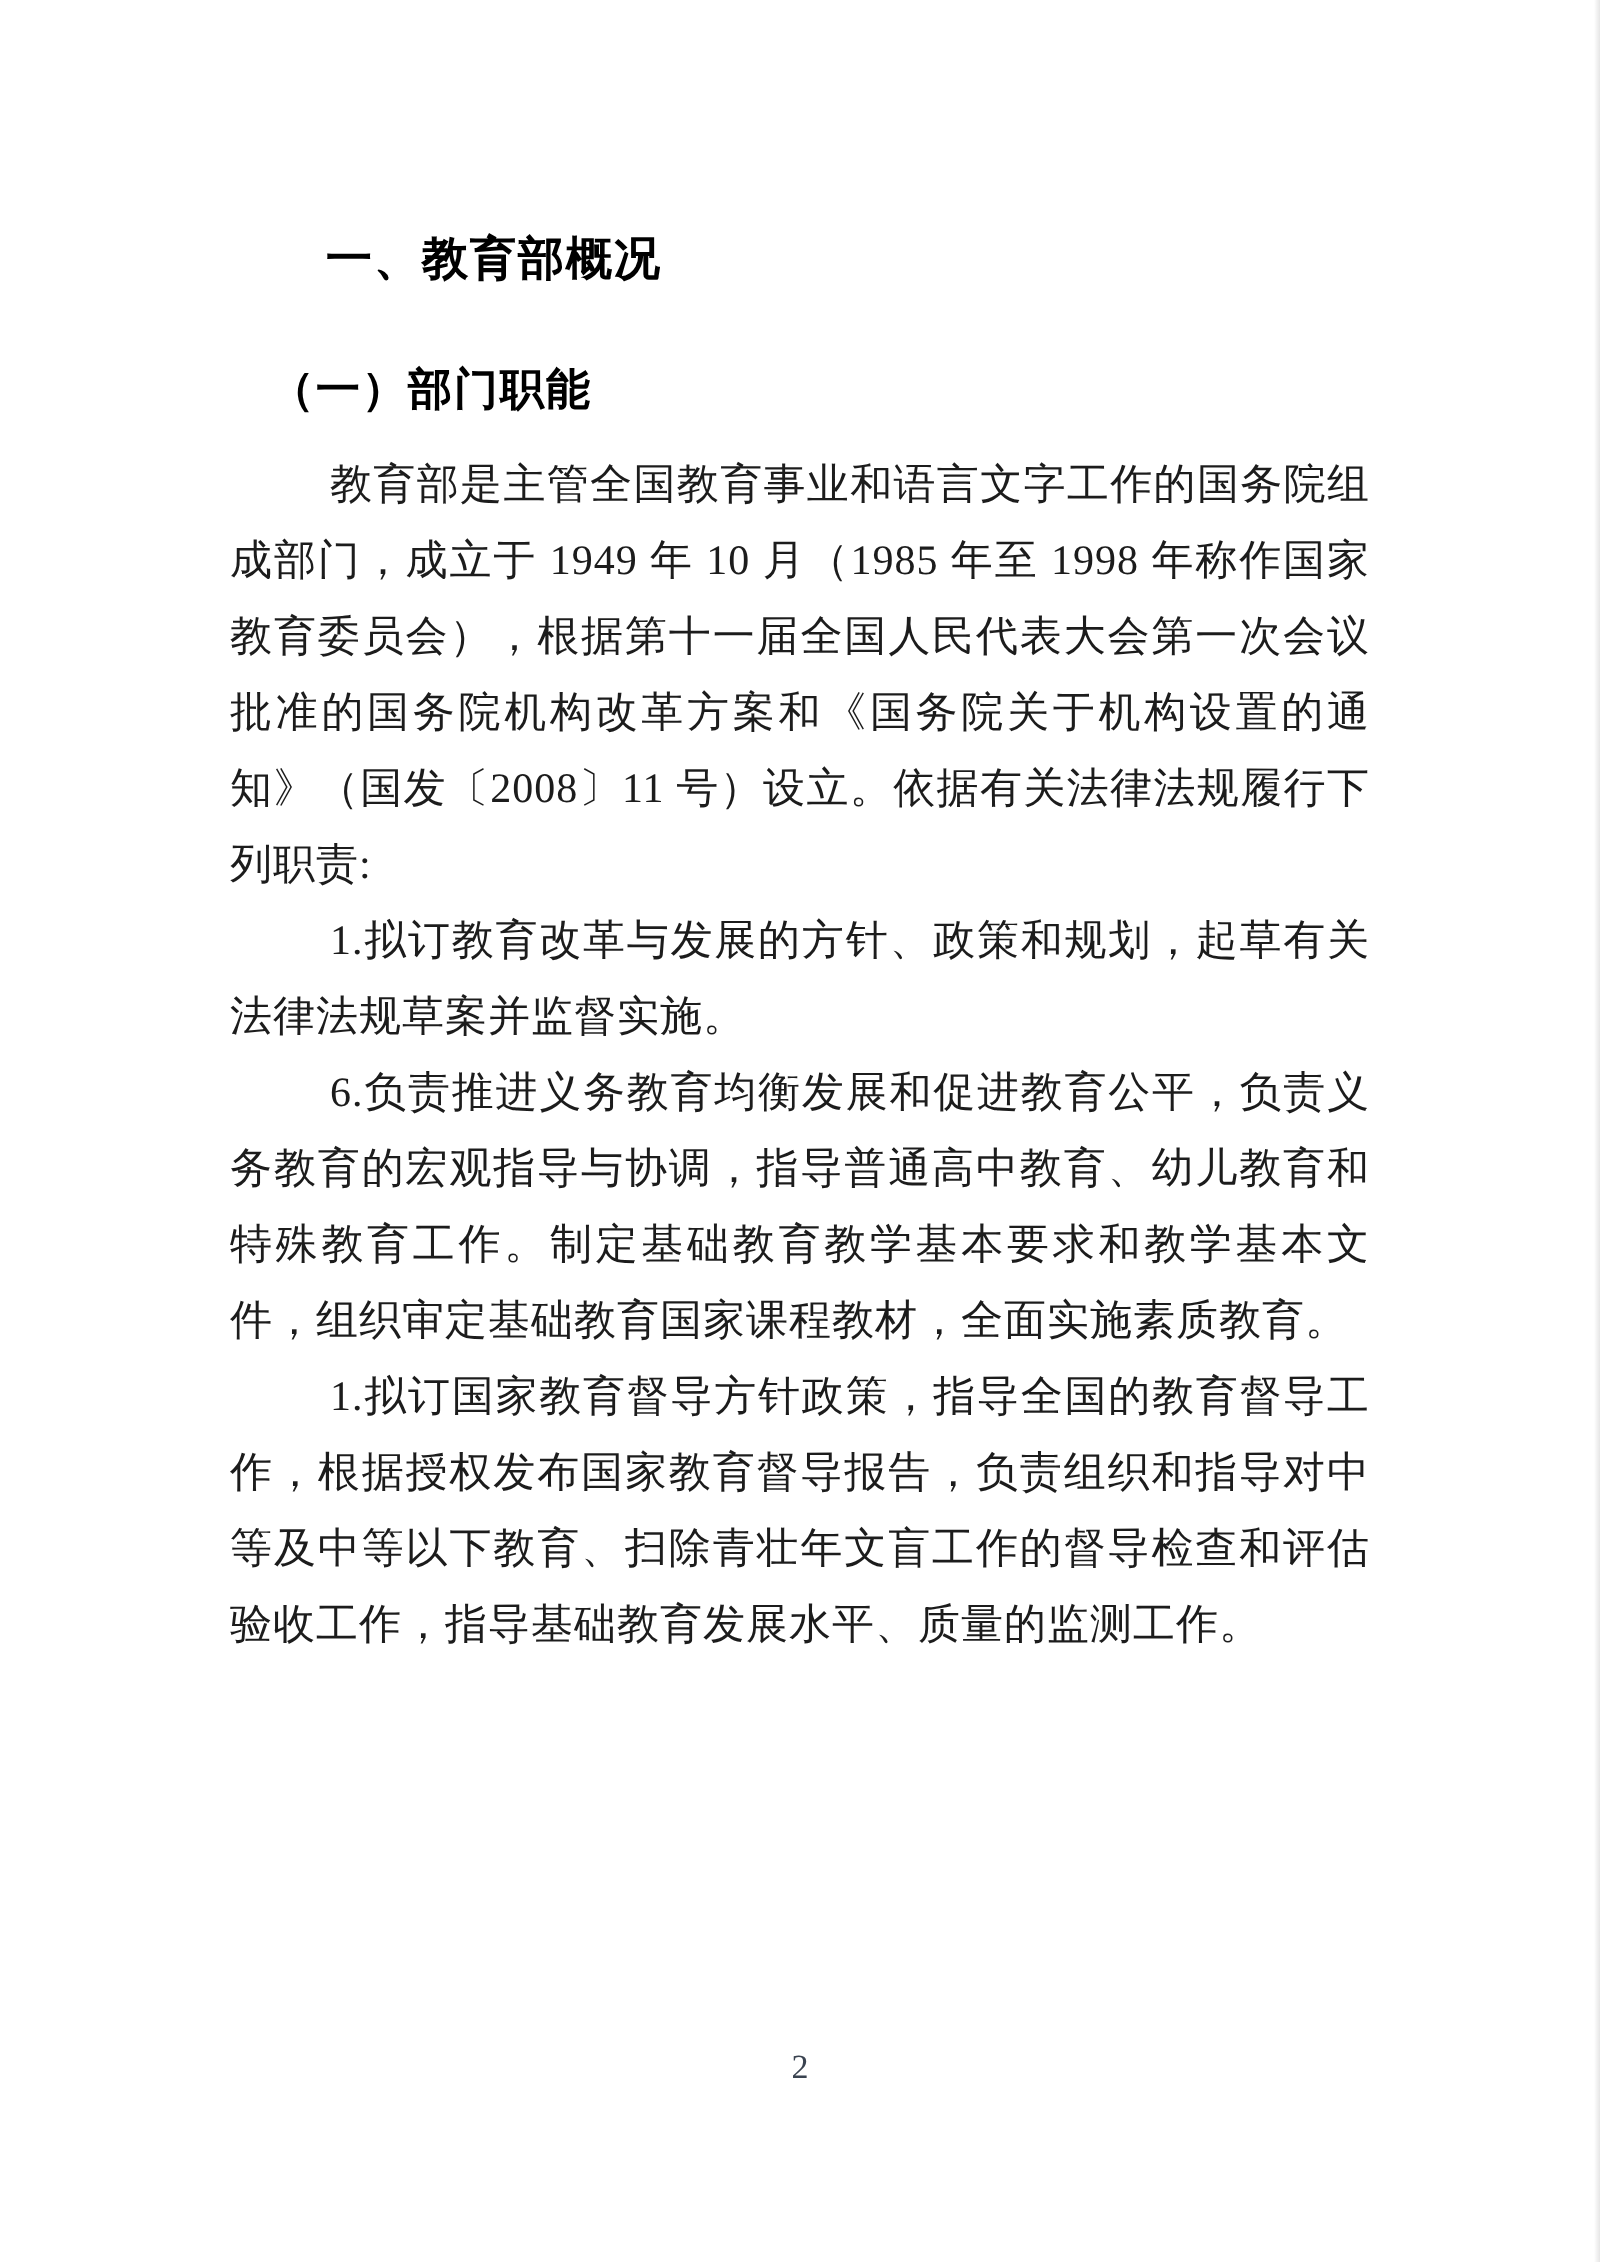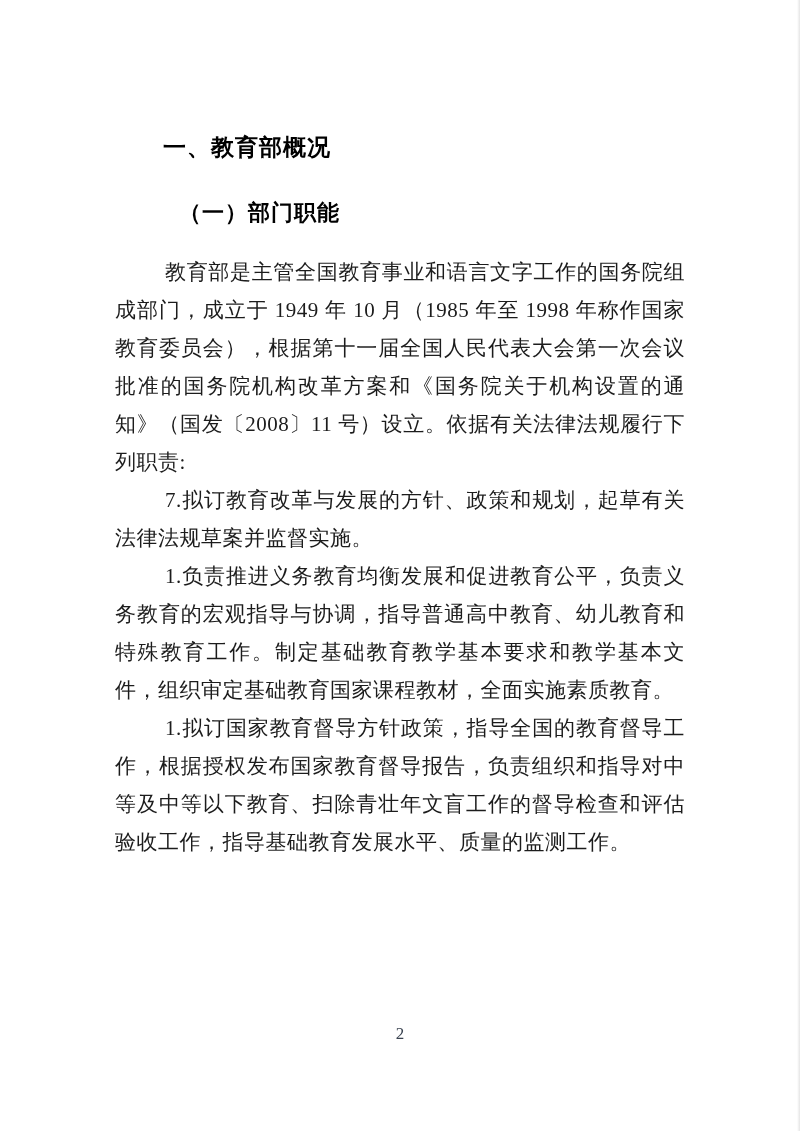--- a/index.html
+++ b/index.html
@@ -27,44 +27,44 @@
   .scan-edge {
     position: absolute;
     top: 0;
     right: 0;
     width: 3px;
     height: 100%;
     background: linear-gradient(to right, rgba(0,0,0,0.0), rgba(0,0,0,0.10));
   }
   .content {
     position: absolute;
-    top: 132px;
+    top: 114px;
     left: 115px;
     width: 570px;
   }
   h1.section-heading {
     margin: 0 0 0 48px;
     font-family: "Liberation Sans", sans-serif;
     font-weight: 700;
     font-size: 23px;
     line-height: 30px;
     color: #000000;
     letter-spacing: 1px;
   }
   h2.subsection-heading {
-    margin: 37px 0 0 64px;
+    margin: 37px 0 0 20px;
     font-family: "Liberation Serif", serif;
     font-weight: 700;
     font-size: 22px;
     line-height: 28px;
     color: #000000;
     letter-spacing: 1px;
   }
   .body-text {
-    margin-top: 26px;
+    margin-top: 14px;
   }
   p.para {
     margin: 0;
     font-size: 21px;
     line-height: 38px;
     text-align: justify;
     text-indent: 50px;
     letter-spacing: 0.5px;
     color: #1c1c1c;
   }
@@ -84,22 +84,22 @@
 
 <div class="page">
 
   <div class="content">
     <h1 class="section-heading">一、教育部概况</h1>
 
     <h2 class="subsection-heading">（一）部门职能</h2>
 
     <div class="body-text">
       <p class="para">教育部是主管全国教育事业和语言文字工作的国务院组成部门，成立于 1949 年 10 月（1985 年至 1998 年称作国家教育委员会），根据第十一届全国人民代表大会第一次会议批准的国务院机构改革方案和《国务院关于机构设置的通知》（国发〔2008〕11 号）设立。依据有关法律法规履行下列职责:</p>
-      <p class="para">7.拟订教育改革与发展的方针、政策和规划，起草有关法律法规草案并监督实施。</p>
-      <p class="para">1.负责推进义务教育均衡发展和促进教育公平，负责义务教育的宏观指导与协调，指导普通高中教育、幼儿教育和特殊教育工作。制定基础教育教学基本要求和教学基本文件，组织审定基础教育国家课程教材，全面实施素质教育。</p>
+      <p class="para">1.拟订教育改革与发展的方针、政策和规划，起草有关法律法规草案并监督实施。</p>
+      <p class="para">6.负责推进义务教育均衡发展和促进教育公平，负责义务教育的宏观指导与协调，指导普通高中教育、幼儿教育和特殊教育工作。制定基础教育教学基本要求和教学基本文件，组织审定基础教育国家课程教材，全面实施素质教育。</p>
       <p class="para">1.拟订国家教育督导方针政策，指导全国的教育督导工作，根据授权发布国家教育督导报告，负责组织和指导对中等及中等以下教育、扫除青壮年文盲工作的督导检查和评估验收工作，指导基础教育发展水平、质量的监测工作。</p>
     </div>
   </div>
 
   <div class="page-number">2</div>
 
   <div class="scan-edge"></div>
 </div>
 
 </body></html>

